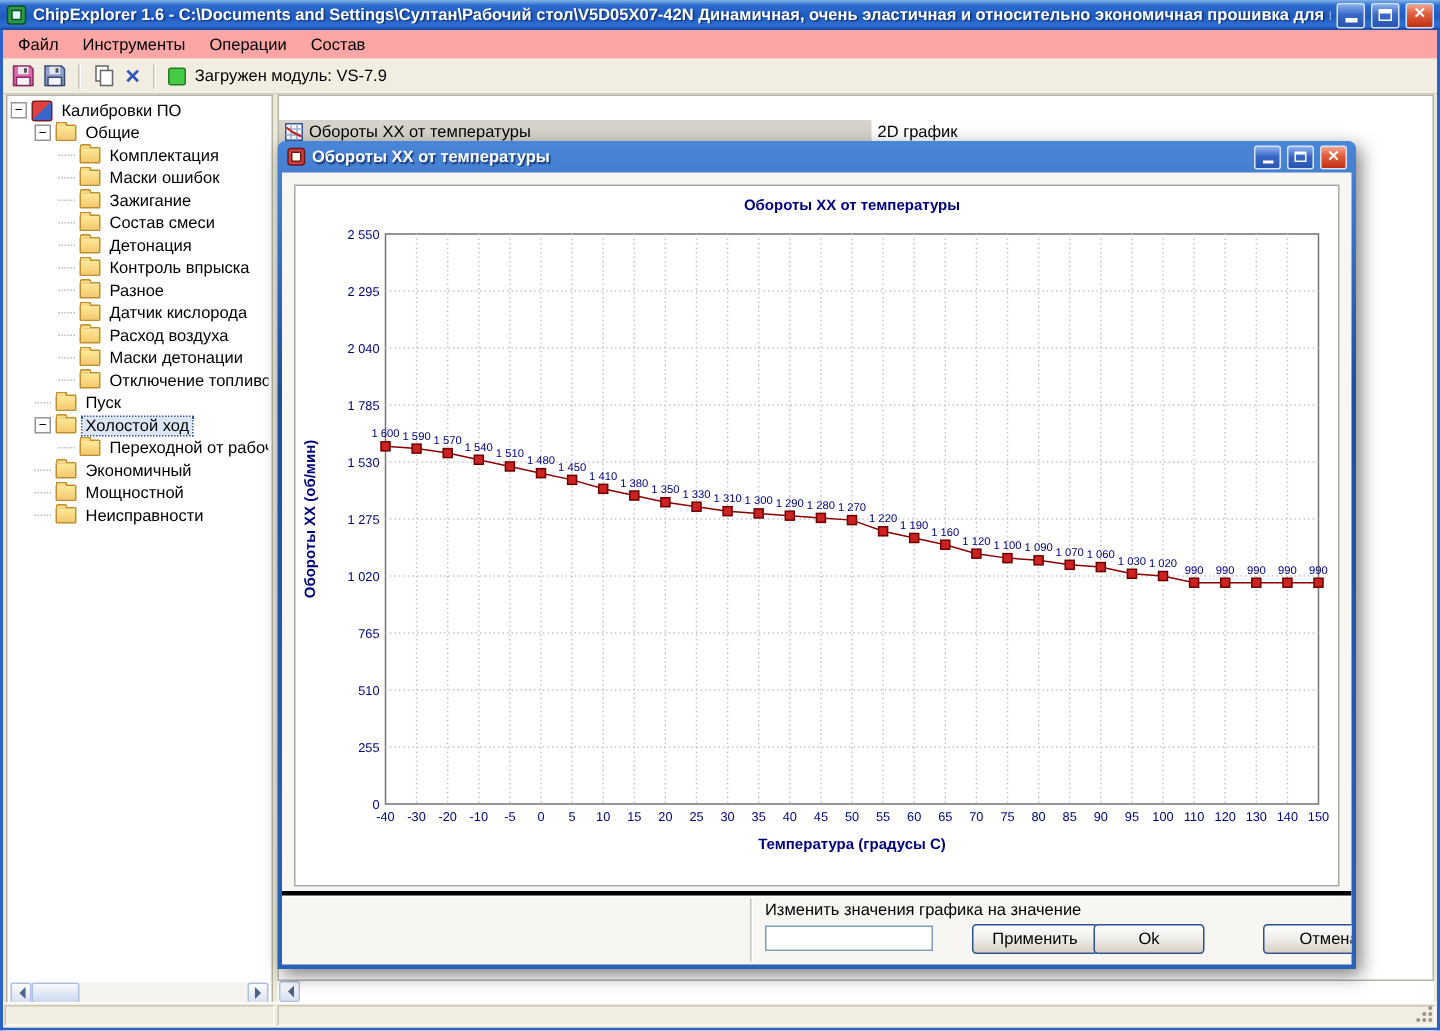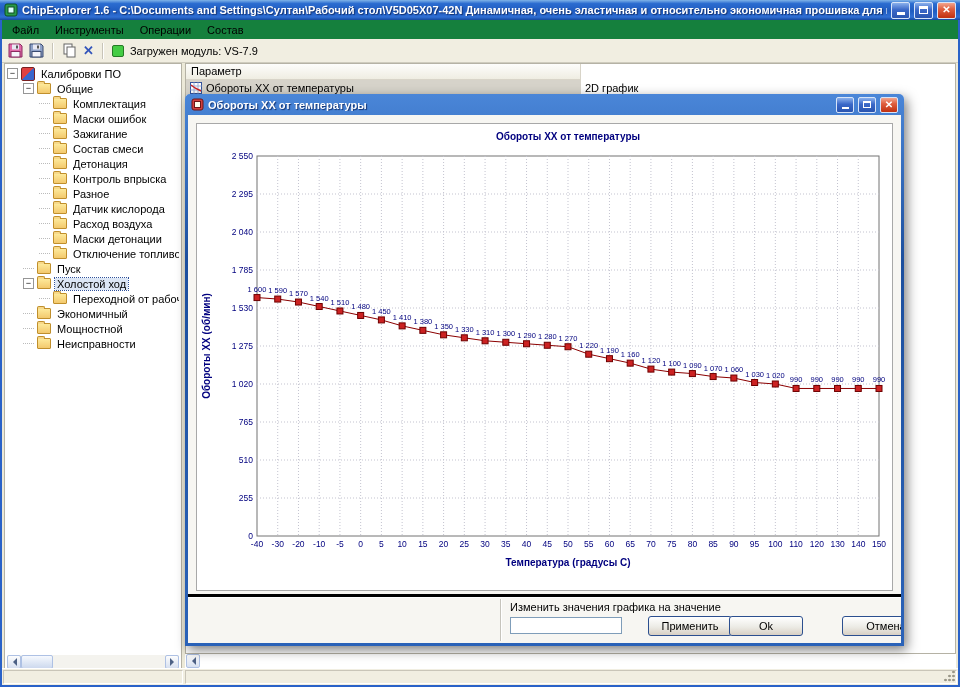--- a/index.html
+++ b/index.html
@@ -12,21 +12,21 @@
     padding:0 4px;background:linear-gradient(180deg,#7fb3e8 0%,#2b6cd0 18%,#1f5bbf 55%,#2f6fd4 85%,#15489f 100%);}
   .titlebar-text{flex:1;color:#fff;font-size:11px;font-weight:bold;white-space:nowrap;overflow:hidden;
     text-shadow:1px 1px 1px #12306e;}
   .winbtn{width:17px;height:15px;border-radius:2px;border:1px solid #d7e4f8;flex:none;display:flex;
     align-items:center;justify-content:center;background:linear-gradient(180deg,#8ab0ec,#3a68c8 45%,#2a55b0);}
   .winbtn.close{background:linear-gradient(180deg,#f2a58e,#e06040 40%,#c03010);}
   .g-min{width:8px;height:3px;background:#fff;margin-top:7px;}
   .g-max{width:9px;height:8px;border:1px solid #fff;border-top:3px solid #fff;box-sizing:border-box;}
   .g-close{color:#fff;font-size:10px;font-weight:bold;line-height:1;}
   
-  .menubar{position:absolute;left:0;right:0;top:20px;height:19px;background:#15803d;display:flex;
+  .menubar{position:absolute;left:0;right:0;top:20px;height:19px;background:#fca5a5;display:flex;
     align-items:center;padding-left:2px;font-size:11px;border-bottom:1px solid #e2dfd2;}
   .menu-item{padding:2px 8px;}
   .toolbar{position:absolute;left:0;right:0;top:39px;height:23px;background:#f1eee1;display:flex;
     align-items:center;gap:6px;padding-left:6px;font-size:11px;border-bottom:1px solid #cfccbe;}
   .tsep{width:0;height:16px;border-left:1px solid #c8c4b8;border-right:1px solid #fff;margin:0 2px;}
   .blue-x{color:#3355bb;font-weight:bold;font-size:13px;line-height:1;}
   .module-dot{width:10px;height:10px;background:#44cc44;border:1px solid #267a26;border-radius:2px;}
   
   .treepanel{position:absolute;left:2px;top:63px;width:178px;height:609px;background:#fff;
     border:1px solid #b5b2a5;box-sizing:border-box;}
@@ -294,21 +294,20 @@
       <span class="sthumb"></span>
       <span class="strack"></span>
       <span class="sbtn">
           <span class="tri-r"></span>
         </span>
     </div>
   </div>
 
   <div class="content">
     <div class="thead">
-      <div class="th th-param">Параметр</div>
     </div>
     <div class="trow">
       <div class="td td-param">
         <svg width="12" height="12">
           <rect x="0.5" y="0.5" width="11" height="11" fill="#fff" stroke="#33539c"></rect>
           <path d="M0.5 4 H11.5 M0.5 8 H11.5 M4 0.5 V11.5 M8 0.5 V11.5" stroke="#9ab0d8" stroke-width="1"></path>
           <polyline points="1,3 5,6 11,9" fill="none" stroke="#c22" stroke-width="1.4"></polyline>
         </svg>
         <span>Обороты XX от температуры</span>
       </div>

